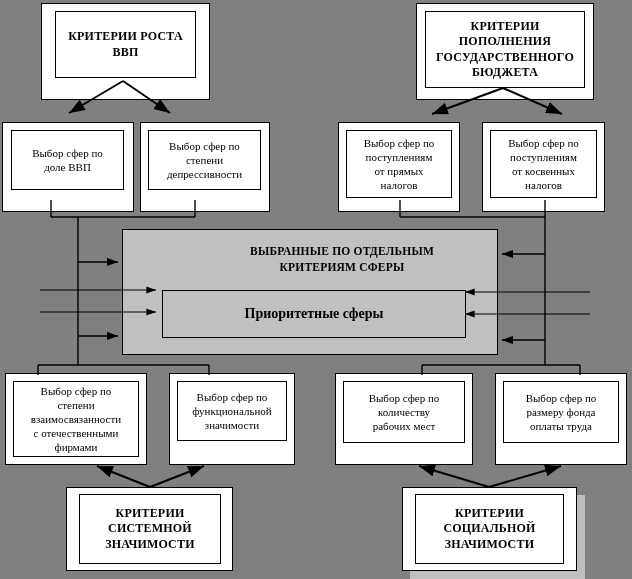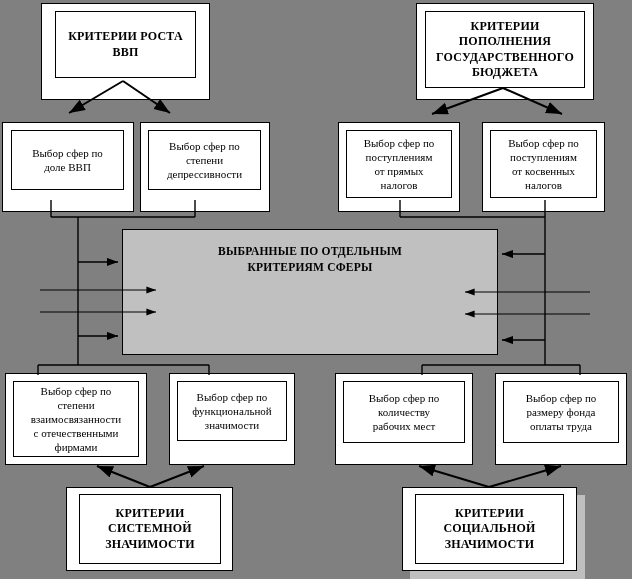--- a/index.html
+++ b/index.html
@@ -121,21 +121,24 @@
   <div class="inner" style="left:346px; top:130px; width:106px; height:68px;">
     <span class="crit-text">Выбор сфер по<br>поступлениям<br>от прямых<br>налогов</span>
   </div>
 
   <div class="outer" style="left:482px; top:122px; width:123px; height:90px;"></div>
   <div class="inner" style="left:490px; top:130px; width:107px; height:68px;">
     <span class="crit-text">Выбор сфер по<br>поступлениям<br>от косвенных<br>налогов</span>
   </div>
 
   <div class="panel" style="left:122px; top:229px; width:376px; height:126px;">
-    <div class="panel-title" style="left:0; top:14px;">ВЫБРАННЫЕ ПО ОТДЕЛЬНЫМ<br>КРИТЕРИЯМ СФЕРЫ</div>
+    <div class="panel-title" style="left:0; top:14px;padding-left:32px;">ВЫБРАННЫЕ ПО ОТДЕЛЬНЫМ<br>КРИТЕРИЯМ СФЕРЫ</div>
+    <div class="panel-inner" style="left:39px; top:60px; width:304px; height:48px;">
+      <span class="panel-inner-text">Приоритетные сферы</span>
+    </div>
   </div>
 
   <div class="outer" style="left:5px; top:373px; width:142px; height:92px;"></div>
   <div class="inner" style="left:13px; top:381px; width:126px; height:76px;">
     <span class="crit-text">Выбор сфер по<br>степени<br>взаимосвязанности<br>с отечественными<br>фирмами</span>
   </div>
 
   <div class="outer" style="left:169px; top:373px; width:126px; height:92px;"></div>
   <div class="inner" style="left:177px; top:381px; width:110px; height:60px;">
     <span class="crit-text">Выбор сфер по<br>функциональной<br>значимости</span>

